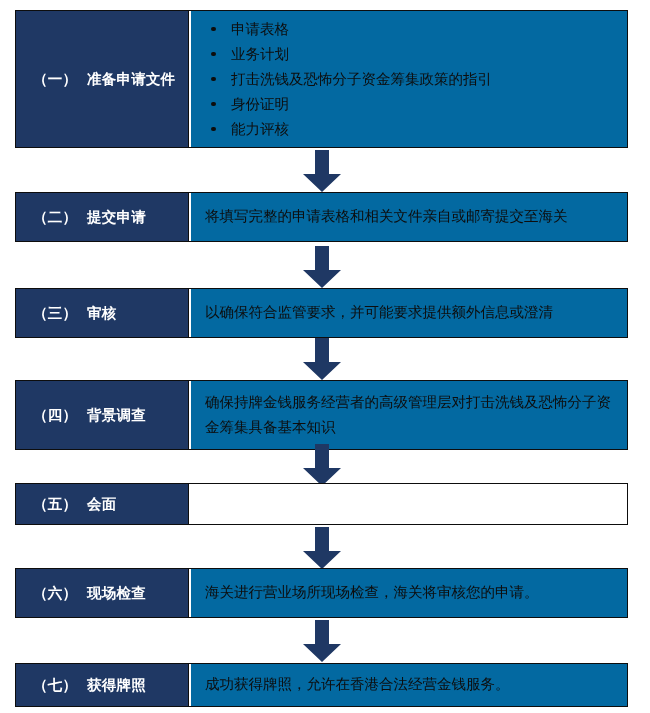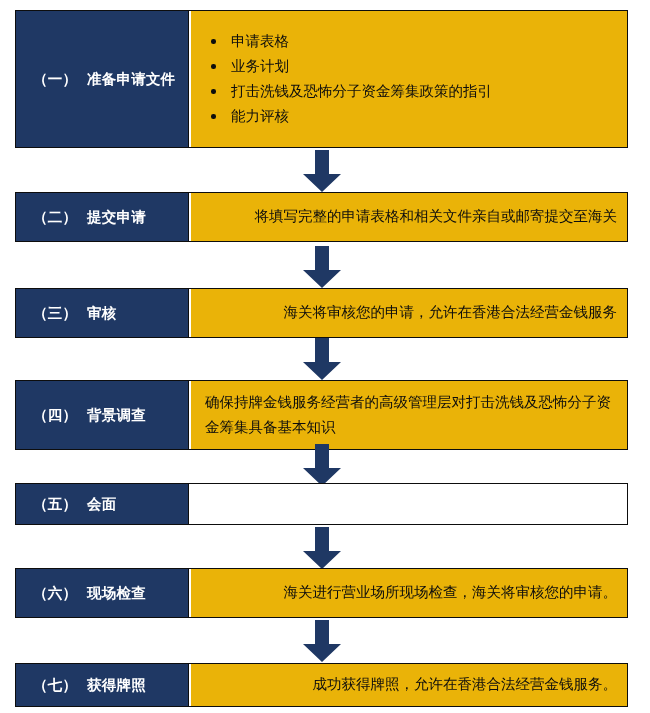--- a/index.html
+++ b/index.html
@@ -49,28 +49,27 @@
     margin-right: 10px;
   }
   .step-divider {
     flex: 0 0 2px;
     background: #ffffff;
     border-left: 1px solid #0d0d0d;
   }
   .step-body {
     flex: 1 1 auto;
     box-sizing: border-box;
-    background: #eab308;
+    background: #0369a1;
     display: flex;
     align-items: center;
     padding: 0 10px 0 14px;
     font-size: 14.5px;
     line-height: 1.75;
     color: #0d0d0d;
-    justify-content: flex-end;
   }
   .step-body.multiline {
     align-items: center;
   }
 
   
   ul.bullets {
     list-style: none;
     margin: 0;
     padding: 4px 0 4px 0;
@@ -117,20 +116,21 @@
     <div class="step-label">
       <span class="num">（一）</span>
       <span>准备申请文件</span>
     </div>
     <div class="step-divider"></div>
     <div class="step-body">
       <ul class="bullets">
         <li>申请表格</li>
         <li>业务计划</li>
         <li>打击洗钱及恐怖分子资金筹集政策的指引</li>
+        <li>身份证明</li>
         <li>能力评核</li>
       </ul>
     </div>
   </div>
 
   <div class="arrow" style="top:150px;">
     <svg viewBox="0 0 38 42" preserveAspectRatio="none" aria-hidden="true">
       <polygon points="12,0 26,0 26,24 38,24 19,42 0,24 12,24" fill="#1f3864"></polygon>
     </svg>
   </div>
@@ -149,21 +149,21 @@
       <polygon points="12,0 26,0 26,24 38,24 19,42 0,24 12,24" fill="#1f3864"></polygon>
     </svg>
   </div>
 
   <div class="step-row" id="row-3" style="top:288px; height:50px;">
     <div class="step-label">
       <span class="num">（三）</span>
       <span>审核</span>
     </div>
     <div class="step-divider"></div>
-    <div class="step-body">海关将审核您的申请，允许在香港合法经营金钱服务</div>
+    <div class="step-body">以确保符合监管要求，并可能要求提供额外信息或澄清</div>
   </div>
 
   <div class="arrow" style="top:338px;">
     <svg viewBox="0 0 38 42" preserveAspectRatio="none" aria-hidden="true">
       <polygon points="12,0 26,0 26,24 38,24 19,42 0,24 12,24" fill="#1f3864"></polygon>
     </svg>
   </div>
 
   <div class="step-row" id="row-4" style="top:380px; height:70px;">
     <div class="step-label">

